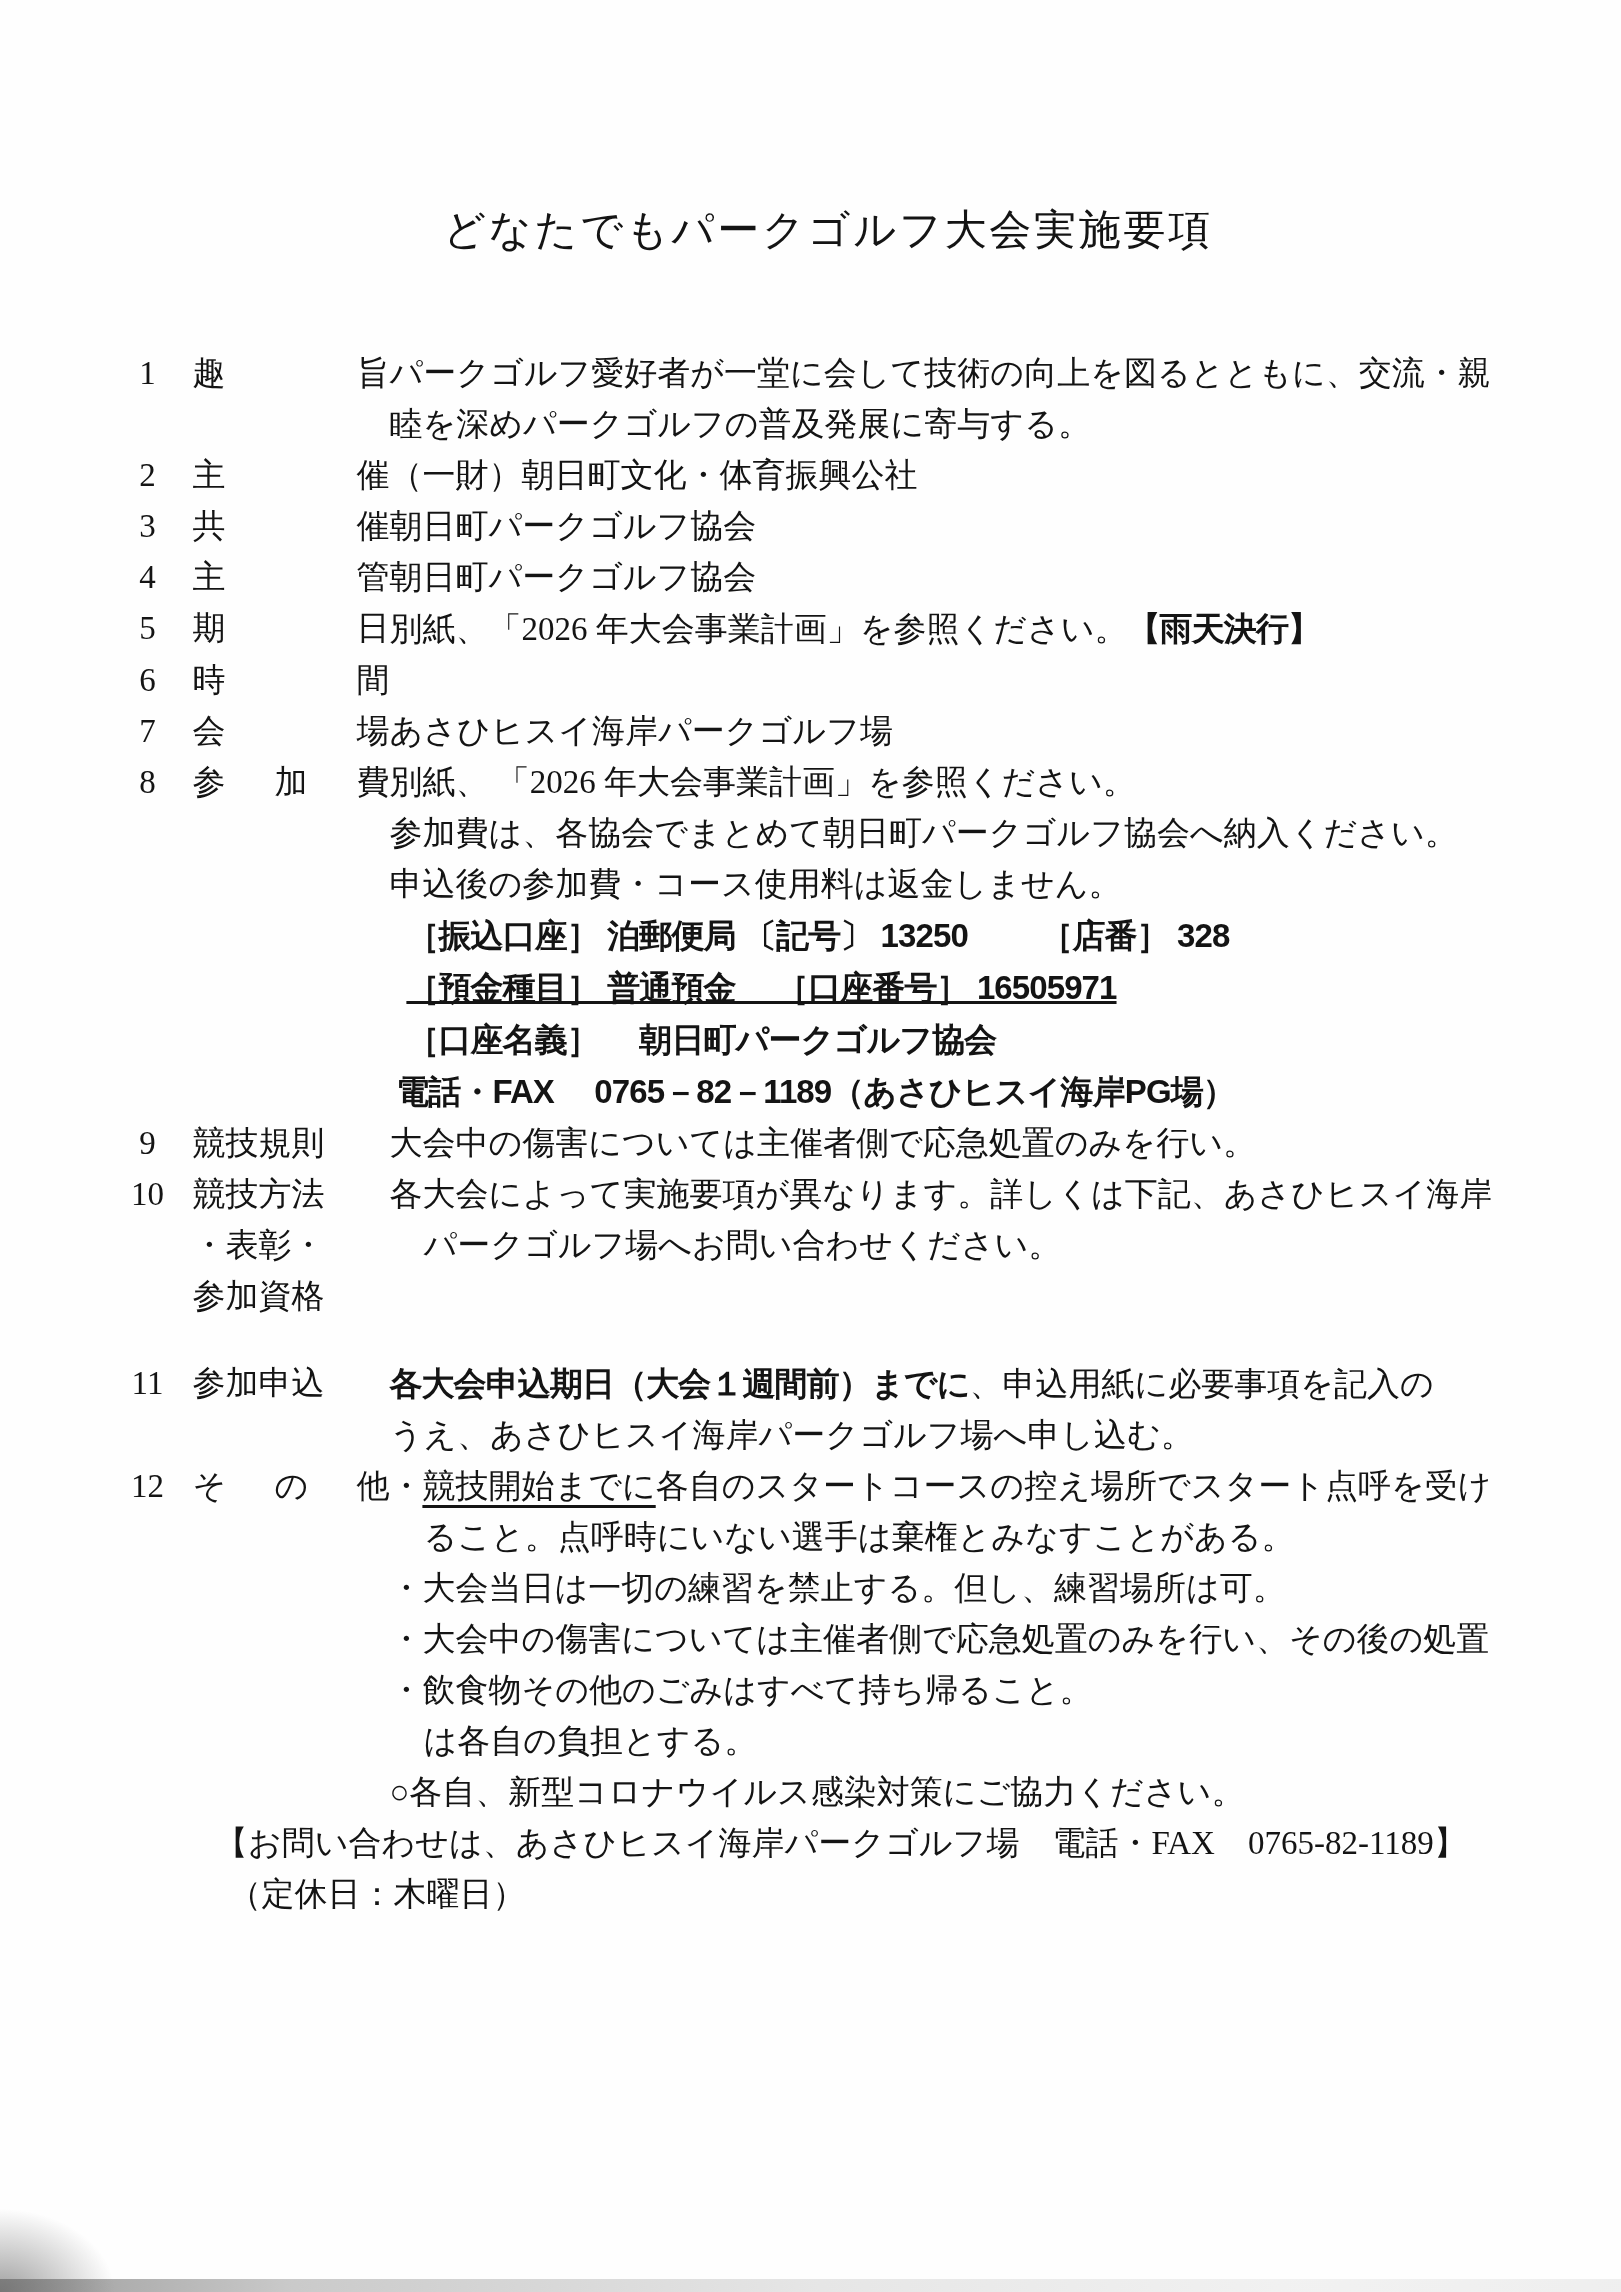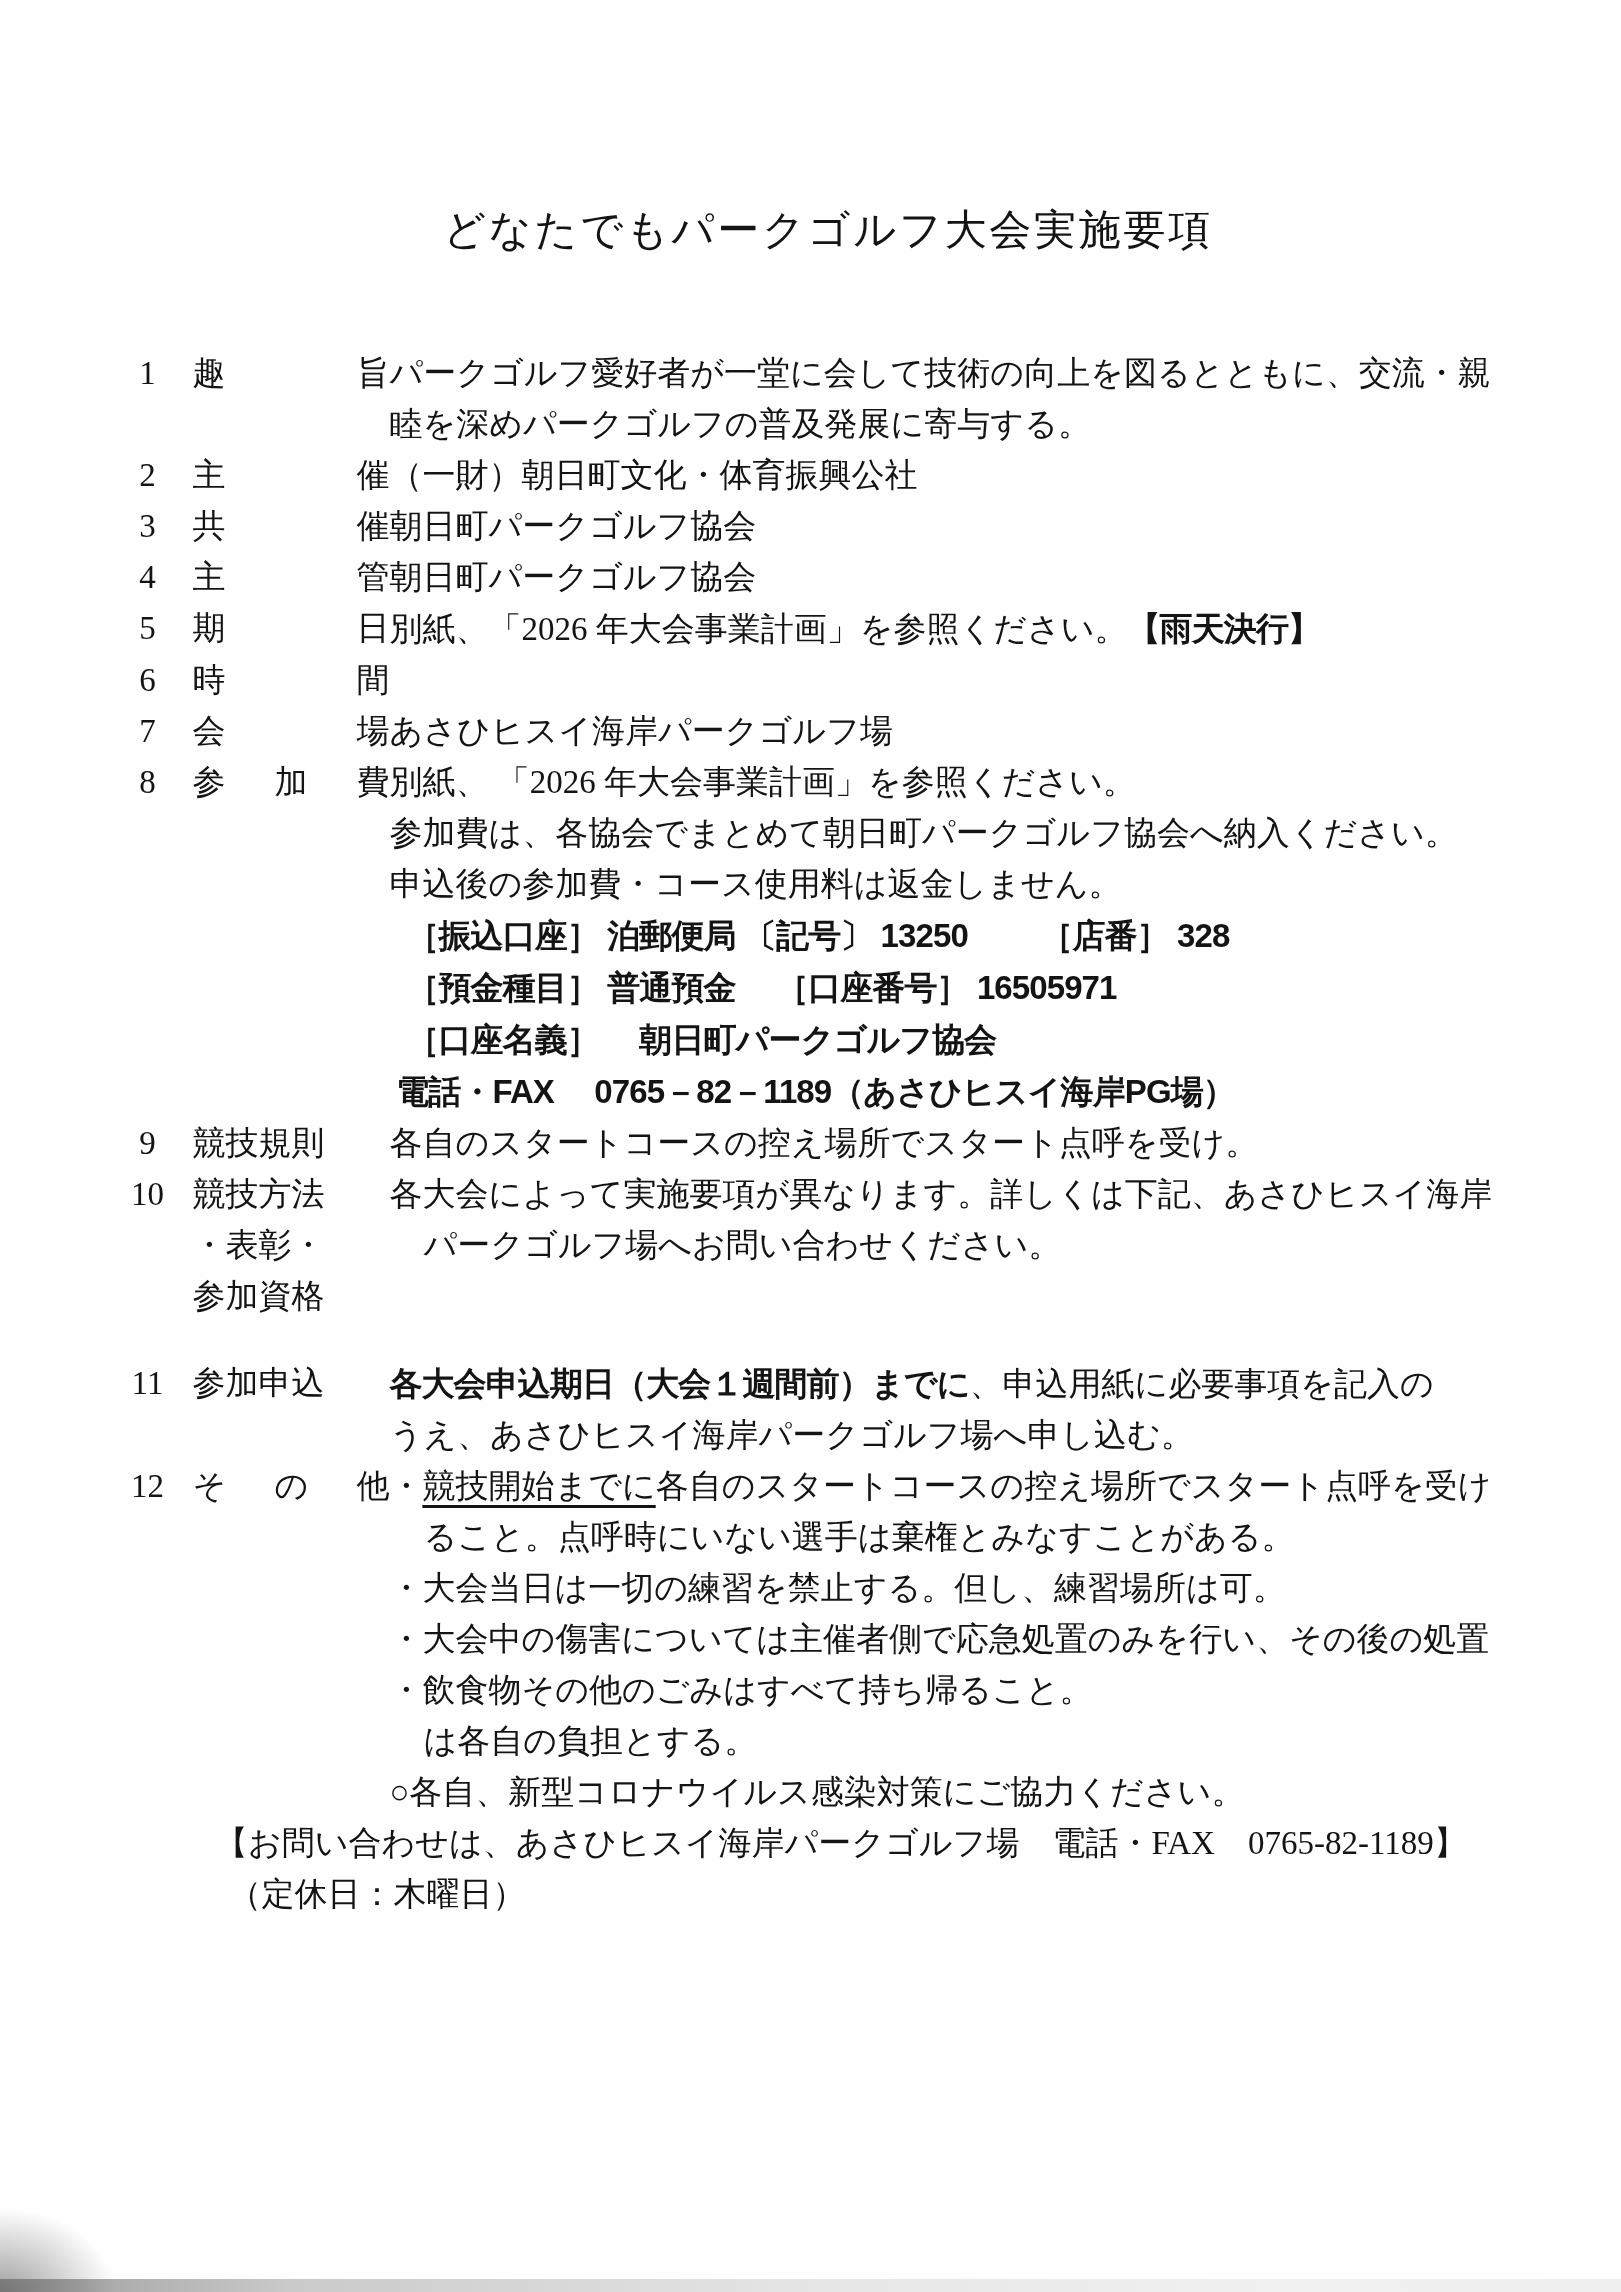--- a/index.html
+++ b/index.html
@@ -149,32 +149,32 @@
               <span>参</span>
               <span>加</span>
               <span>費</span>
             </div>
           </div>
           <div class="content">
             <div class="cline"><span class="seg">別紙、 「2026 年大会事業計画」を参照ください。</span></div>
             <div class="cline"><span class="seg">参加費は、各協会でまとめて朝日町パークゴルフ協会へ納入ください。</span></div>
             <div class="cline"><span class="seg">申込後の参加費・コース使用料は返金しません。</span></div>
             <div class="cline" style="padding-left: 17px;"><span class="seg g">［振込口座］ 泊郵便局 〔記号〕 13250　　 ［店番］ 328</span></div>
-            <div class="cline" style="padding-left: 17px;"><span class="seg g">［預金種目］ 普通預金　 ［口座番号］ 16505971</span></div>
+            <div class="cline" style="padding-left: 17px; text-decoration: underline;"><span class="seg g">［預金種目］ 普通預金　 ［口座番号］ 16505971</span></div>
             <div class="cline" style="padding-left: 17px;"><span class="seg g">［口座名義］　 朝日町パークゴルフ協会</span></div>
             <div class="cline" style="padding-left: 6.8px;"><span class="seg g">電話・FAX　 0765－82－1189（あさひヒスイ海岸PG場）</span></div>
           </div>
         </div>
         <div class="item">
           <div class="num">9</div>
           <div class="labelcol">
             <div class="lline">競技規則</div>
           </div>
           <div class="content">
-            <div class="cline"><span class="seg">各自のスタートコースの控え場所でスタート点呼を受け。</span></div>
+            <div class="cline"><span class="seg">大会中の傷害については主催者側で応急処置のみを行い。</span></div>
           </div>
         </div>
         <div class="item">
           <div class="num">10</div>
           <div class="labelcol">
             <div class="lline">競技方法</div>
             <div class="lline">・表彰・</div>
             <div class="lline">参加資格</div>
           </div>
           <div class="content">

